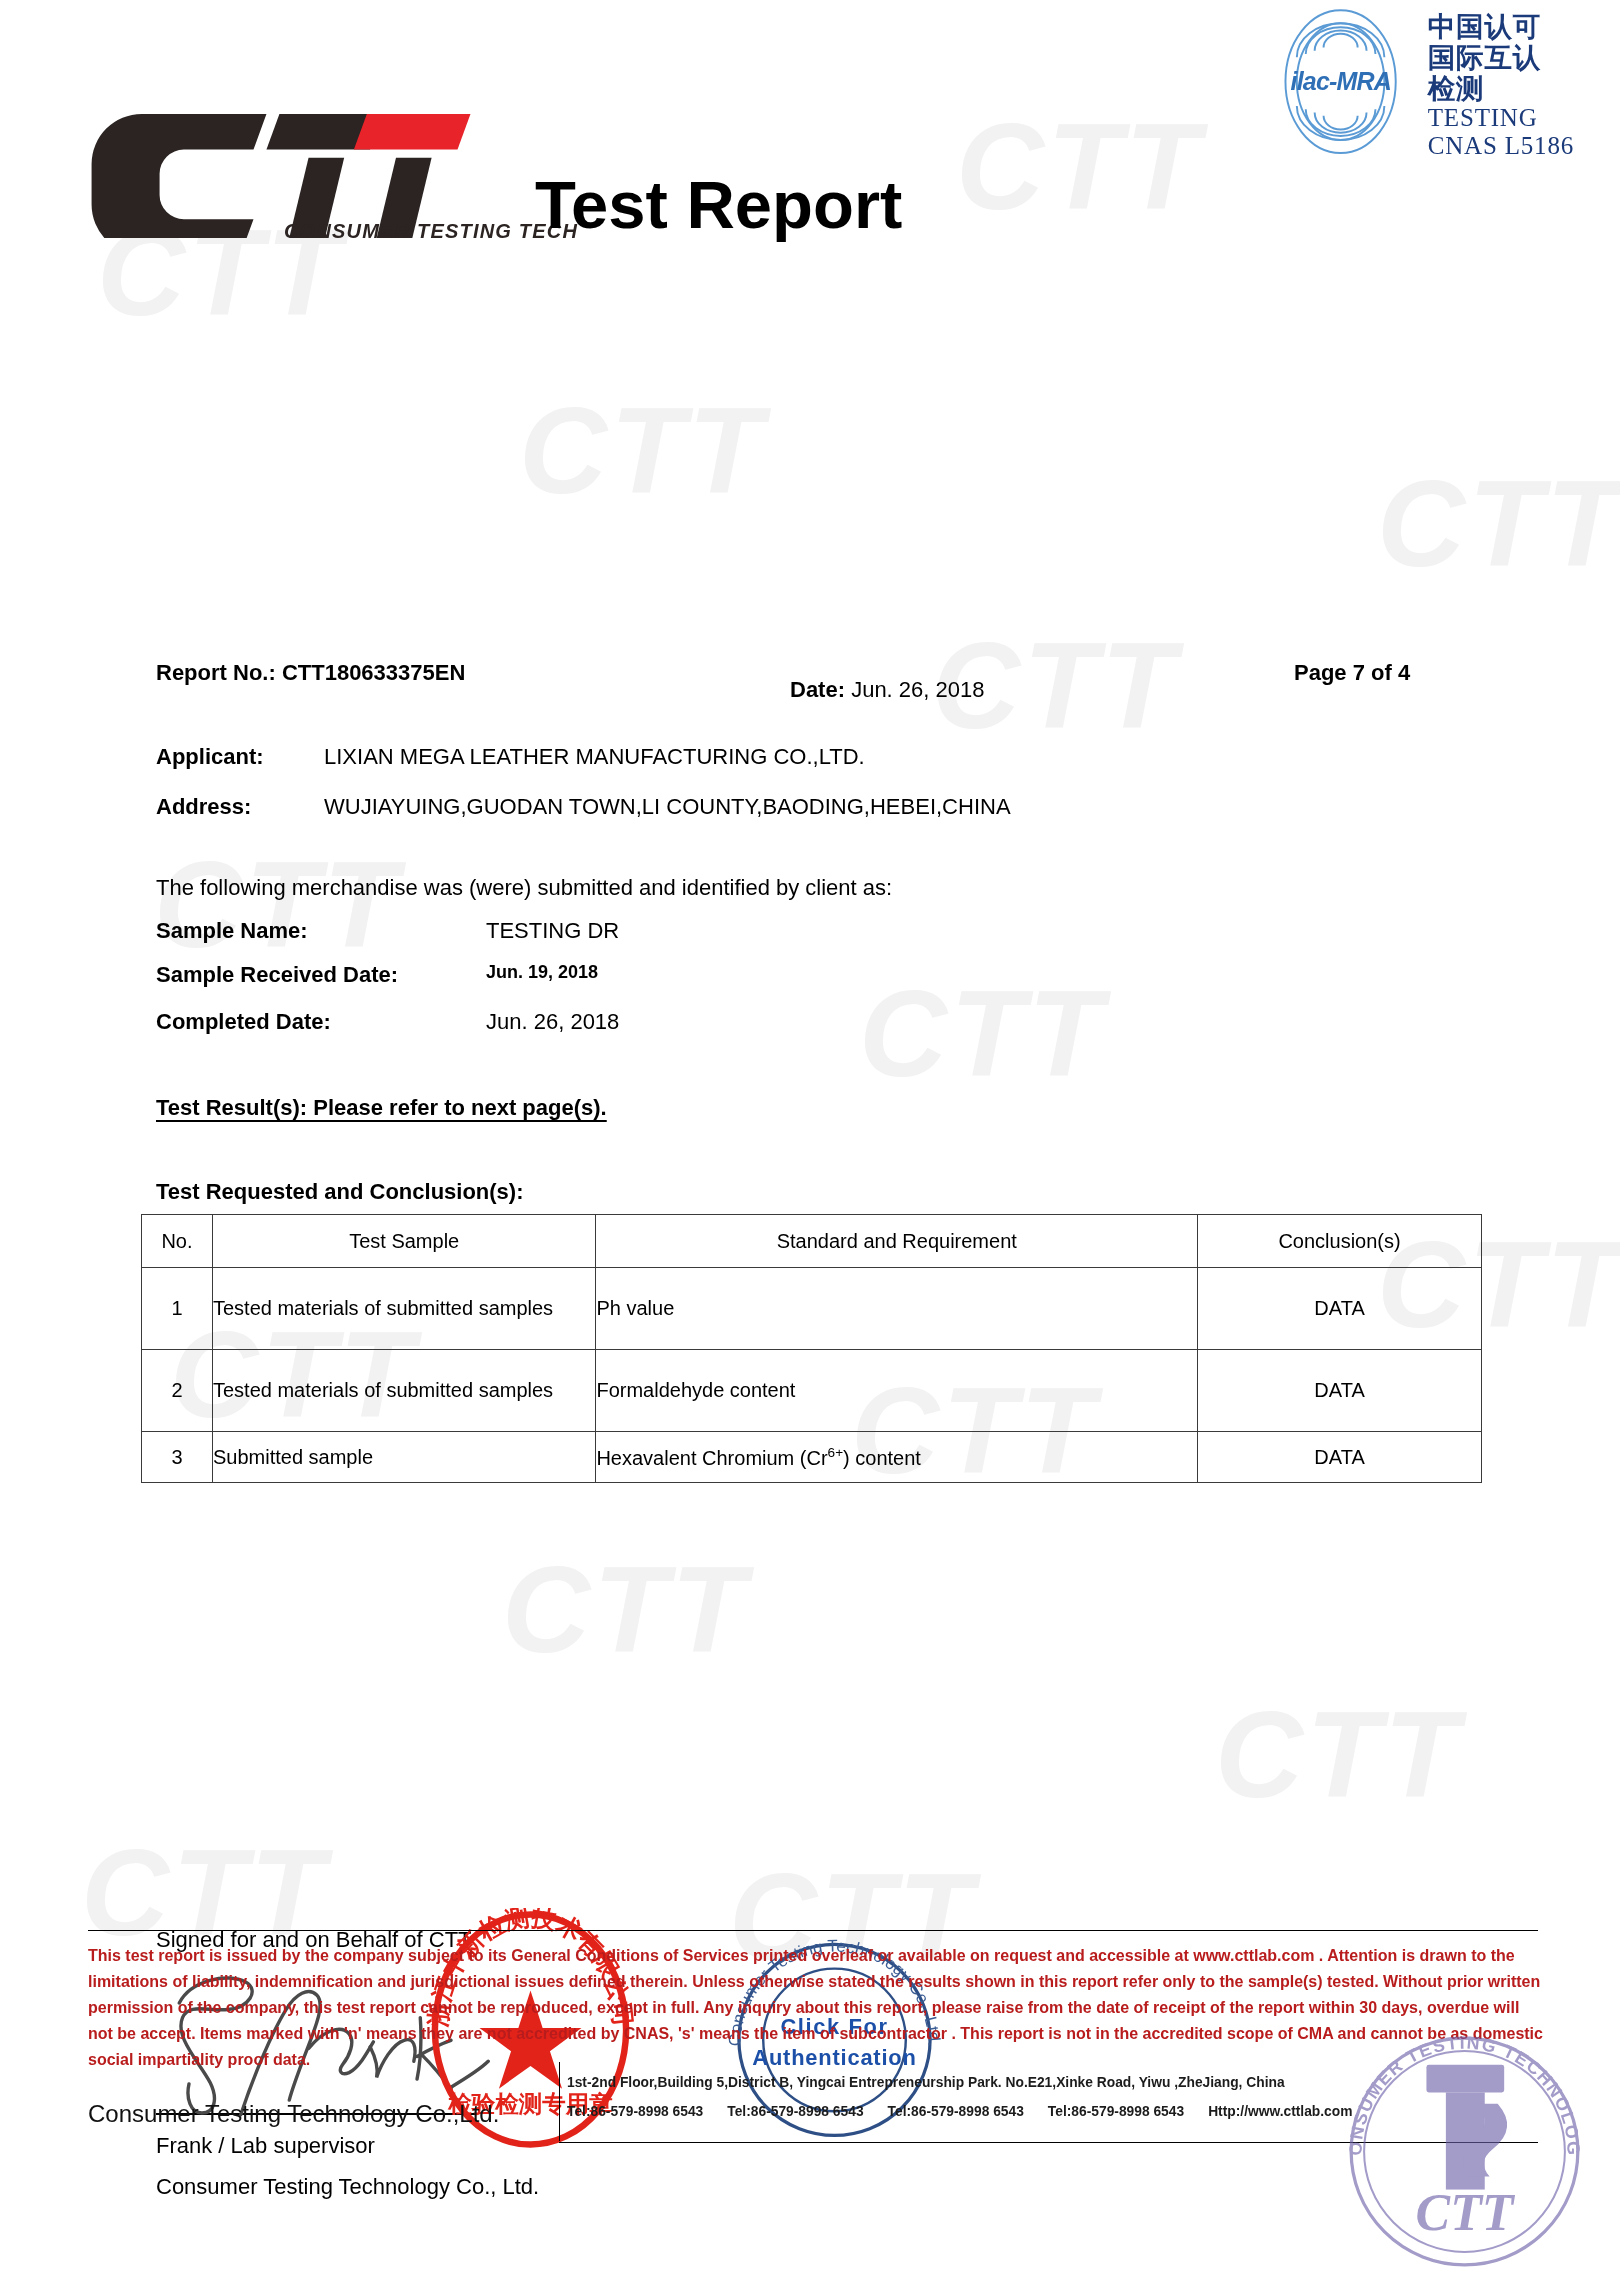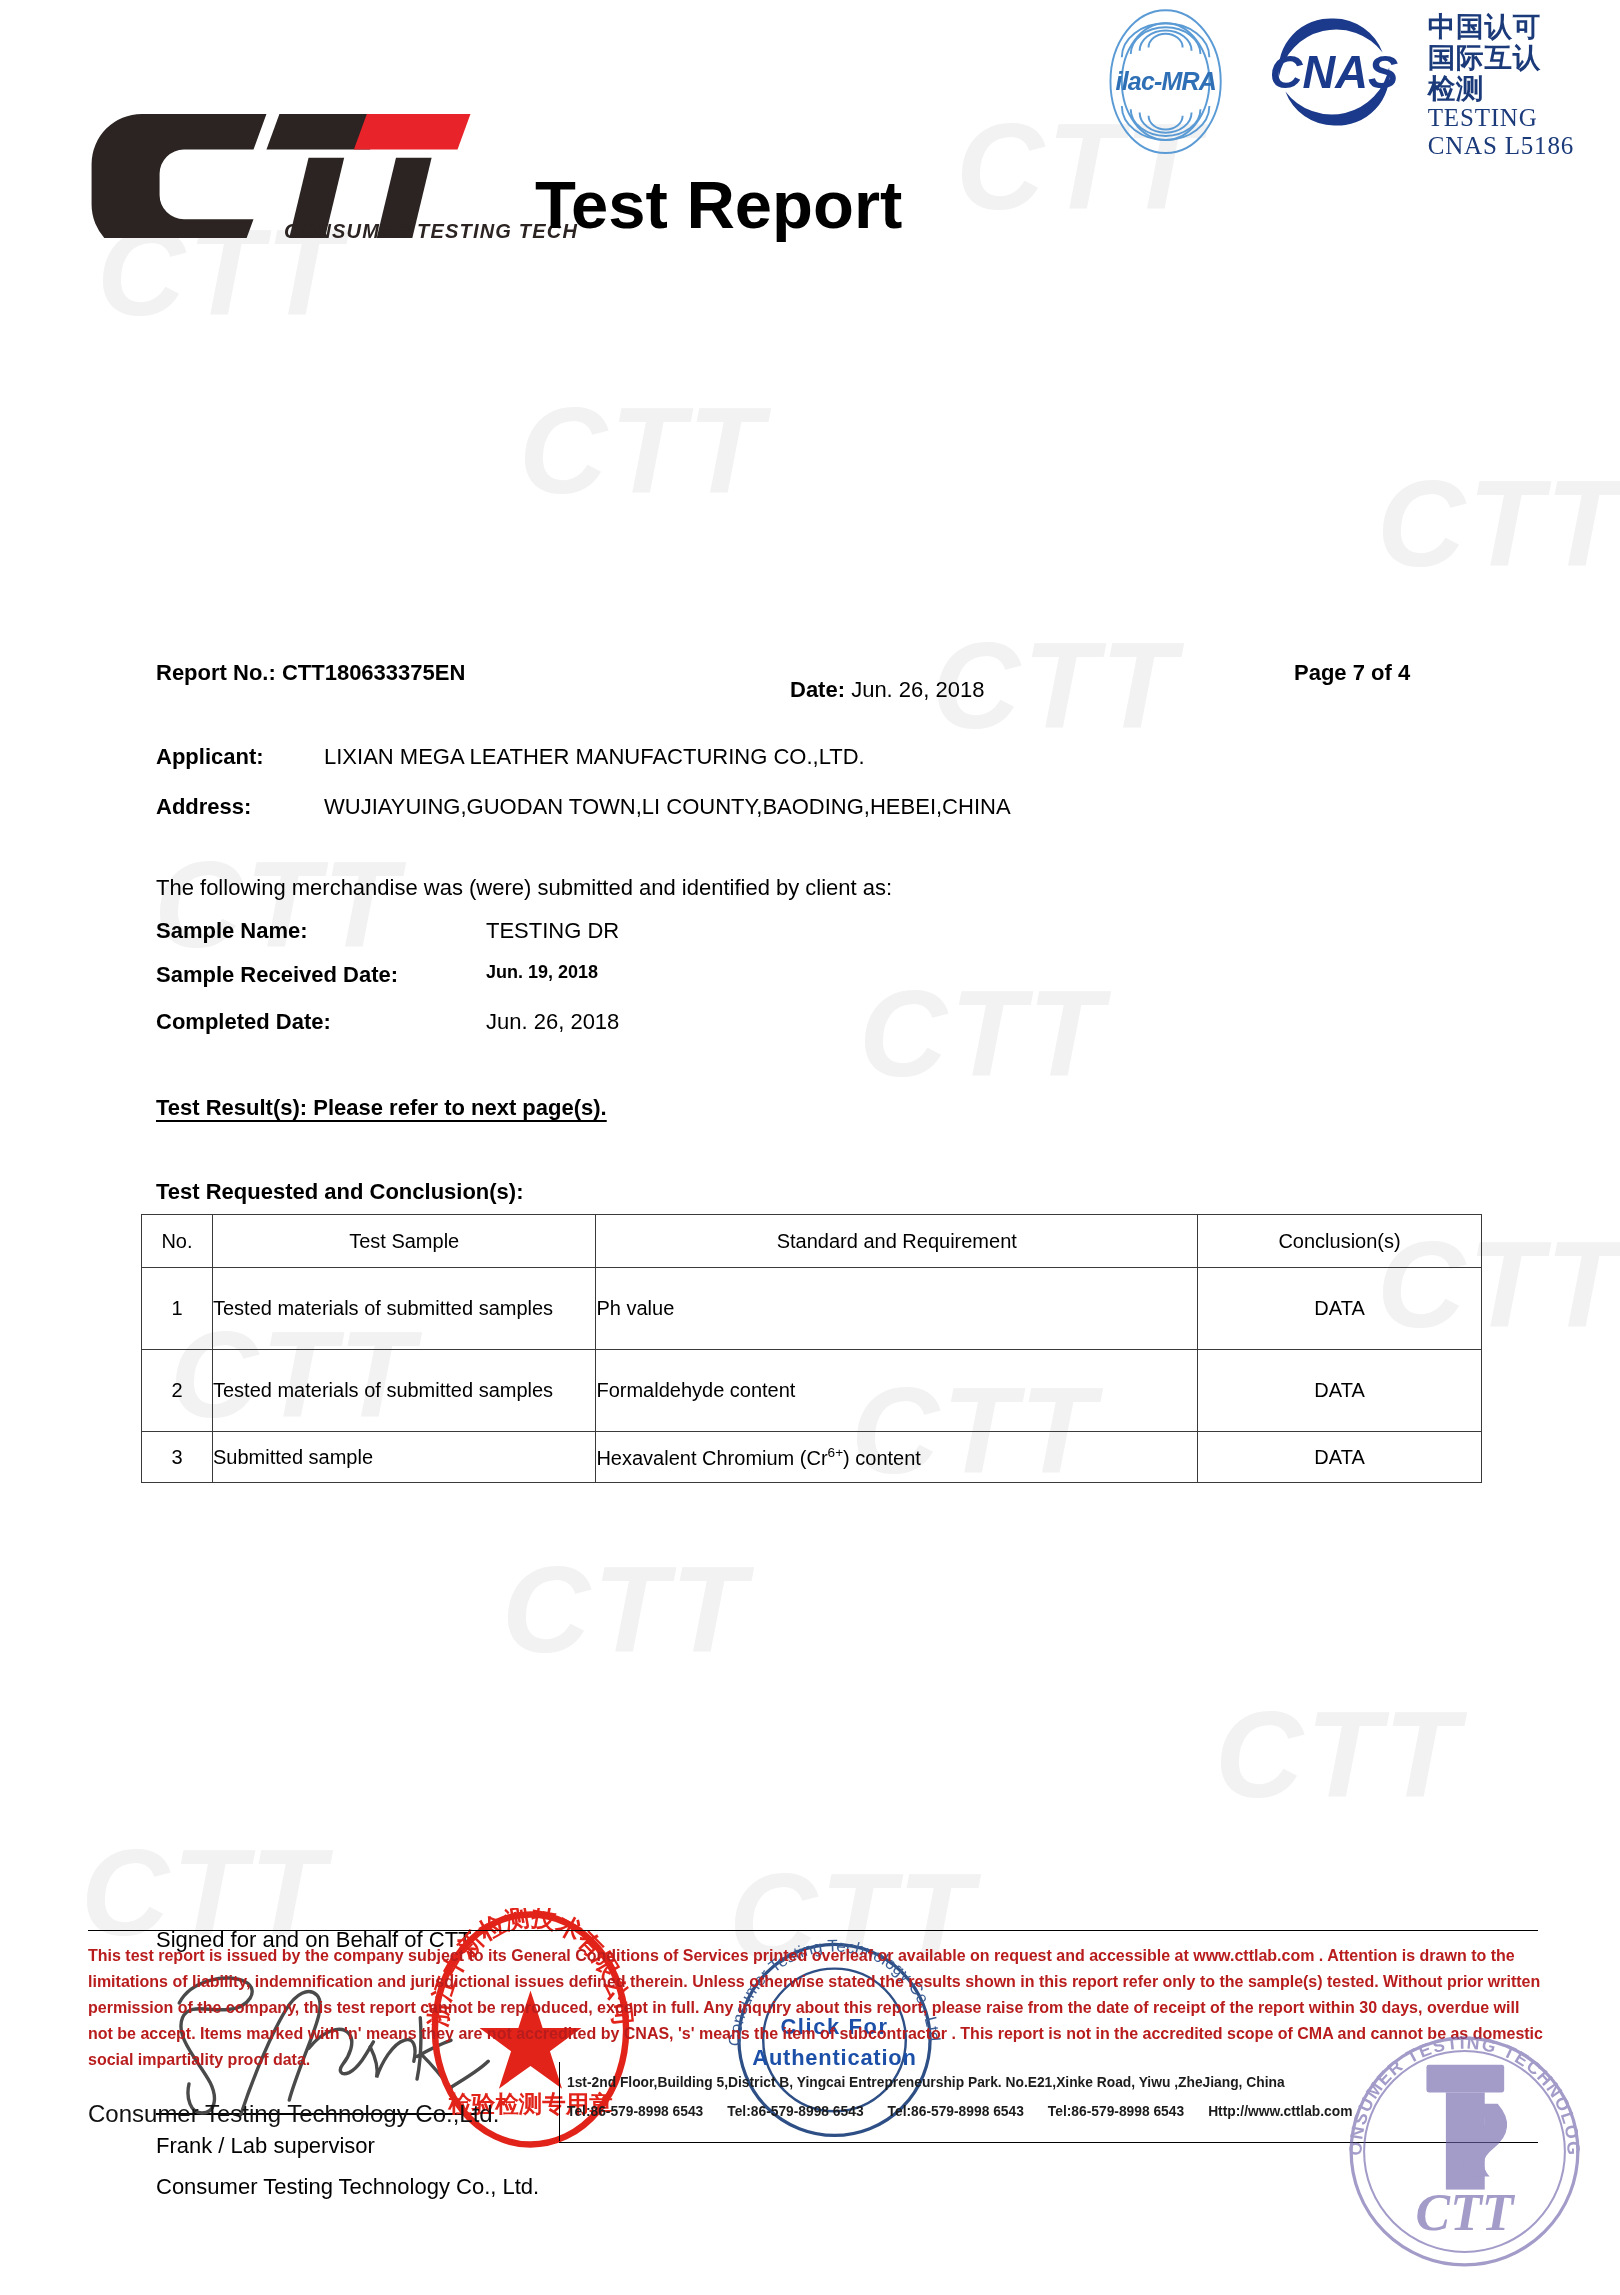--- a/index.html
+++ b/index.html
@@ -340,27 +340,20 @@
             <path d="M33 122 a54 42 0 0 0 108 0"></path>
             <path d="M44 126 a43 33 0 0 0 86 0"></path>
             <path d="M55 130 a32 25 0 0 0 64 0"></path>
             <path d="M66 134 a21 17 0 0 0 42 0"></path>
           </g>
         </svg>
         <div class="ilac-txt">ilac-MRA</div>
       </div>
 
       <div style="display:flex;align-items:flex-start;gap:13px;">
-        <div class="cnas-logo">
-          <svg width="162" height="130" viewBox="0 0 200 160">
-            <path d="M100 14 a64 64 0 0 1 60 42 a72 72 0 0 0 -128 30 a64 64 0 0 1 68 -72 z" fill="#1b3a8c"></path>
-            <path d="M100 146 a64 64 0 0 1 -60 -42 a72 72 0 0 0 128 -30 a64 64 0 0 1 -68 72 z" fill="#1b3a8c"></path>
-            <text x="100" y="100" font-family="Liberation Sans, sans-serif" font-size="56" font-weight="bold" font-style="italic" fill="#1b3a8c" text-anchor="middle">CNAS</text>
-          </svg>
-        </div>
         <div class="cnas-text">
           <div class="cnas-cn">中国认可</div>
           <div class="cnas-cn">国际互认</div>
           <div class="cnas-cn">检测</div>
           <div class="cnas-en">TESTING</div>
           <div class="cnas-en">CNAS L5186</div>
         </div>
       </div>
     </div>
   </div>

